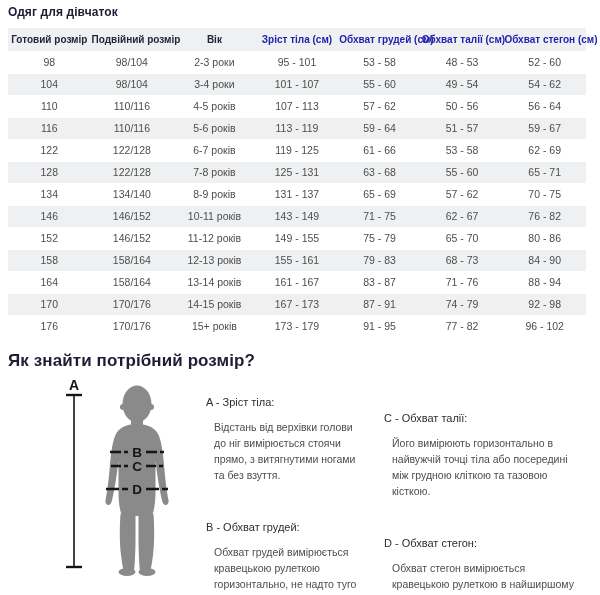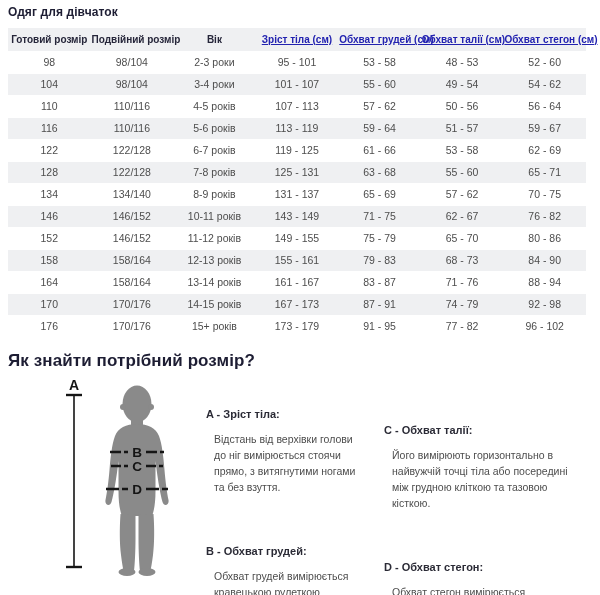--- a/index.html
+++ b/index.html
@@ -18,38 +18,38 @@
     margin:3px 0 8px 0;letter-spacing:.1px;
   }
   table{
     border-collapse:separate;border-spacing:0 1px;
     width:578px;table-layout:fixed;
   }
   thead th{
     background:var(--stripe);color:#26263a;font-weight:700;
     font-size:10px;padding:6px 1px;text-align:center;white-space:nowrap;
   }
-  thead th a{color:var(--link);text-decoration:underline;cursor:pointer;}
+  thead th a{color:var(--link);cursor:pointer;}
   tbody td{
     font-size:10.5px;color:var(--cell);text-align:center;
     padding:5px 1px;line-height:11px;white-space:nowrap;
   }
   tbody tr:nth-child(even) td{background:var(--stripe);}
   h2{
     font-size:17px;font-weight:700;color:var(--title);
     margin:13px 0 0 0;letter-spacing:.1px;
   }
   .guide{display:flex;align-items:flex-start;}
   .figure{margin:8px 0 0 46px;flex:0 0 152px;}
   .gcol{display:flex;flex-direction:column;}
   .gcol-1{flex:0 0 160px;margin:22px 0 0 0;}
   .gcol-2{flex:1;margin:38px 0 0 18px;}
   .guide-item + .guide-item{margin-top:27px;}
   .guide-heading{
-    font-size:11px;font-weight:700;color:#2b2b36;margin:15px 0 11px 0;
+    font-size:11px;font-weight:400;color:#2b2b36;margin:3px 0 11px 0;
   }
   .guide-text{
     font-size:10.5px;line-height:16px;color:var(--cell);margin:8px;
   }
 </style>
 </head>
 <body>
 
 <div class="page">
 

